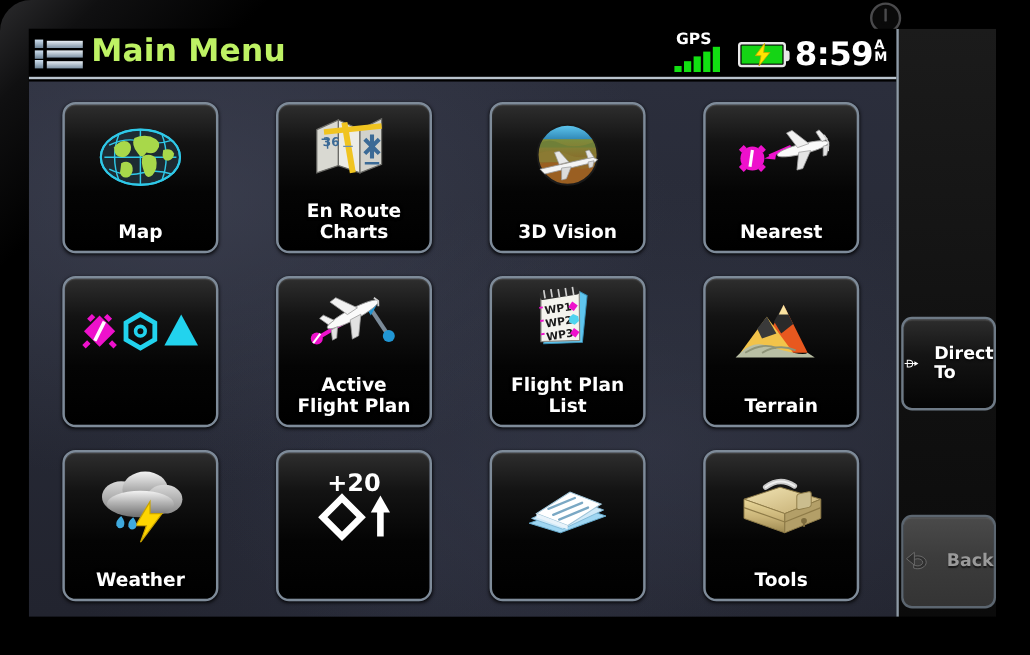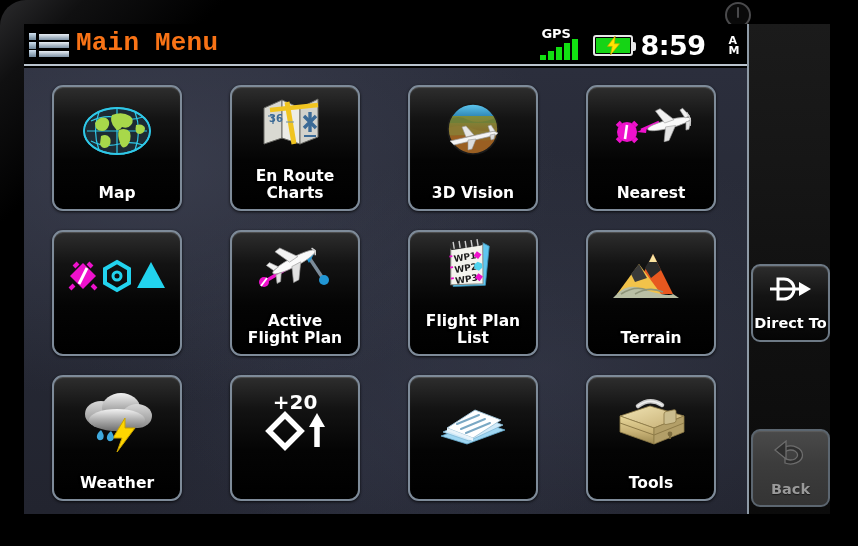--- a/index.html
+++ b/index.html
@@ -65,24 +65,23 @@
     width: 7px; height: 7px;
     background: linear-gradient(180deg,#cfe0ef,#6f8598);
     margin-right: 3px;
   }
   #menu-icon .mbar {
     flex: 1; height: 6px;
     background: linear-gradient(180deg,#e8eef4,#7d91a4);
   }
   #page-title {
     position: absolute; left: 52px; top: 4px;
-    font-size: 26px; font-weight: bold; color: #f97316;
+    font-size: 26px; font-weight: bold; color: #bef264;
     letter-spacing: 0.2px;
     text-shadow: 0 1px 1px #000;
-    font-family: Liberation Mono, monospace;
   }
 
   #status-area {
     position: absolute; right: 8px; top: 2px;
     height: 38px;
     display: flex; align-items: center; gap: 7px; margin-left: 13px;
   }
   #gps-block { position: relative; width: 46px; height: 36px; }
   #gps-label {
     position: absolute; left: 1px; top: 0px;
@@ -112,21 +111,21 @@
     background: #15d415;
   }
   #battery .bolt {
     position: relative; z-index: 2;
     width: 15px; height: 19px;
   }
   #clock {
     font-size: 27px; font-weight: bold; color: #ffffff;
     line-height: 27px; letter-spacing: -0.5px;
     text-shadow: 0 1px 1px #000;
-    display: flex; align-items: center; gap: 22px;
+    display: flex; align-items: flex-start;
   }
   #clock .ampm {
     font-size: 11px; font-weight: bold; line-height: 10px;
     display: flex; flex-direction: column; margin-left: 1px; margin-top: 1px;
   }
 
   
   #main {
     position: absolute; left: 0; top: 44px;
     width: 723px; height: 446px;
@@ -176,21 +175,21 @@
     position: absolute; left: 723px; top: 0;
     width: 83px; height: 490px;
     background: linear-gradient(180deg,#1b1b1b 0%, #121212 50%, #0b0b0b 100%);
     border-left: 2px solid #8e9aa6;
   }
   .side-btn {
     position: absolute; left: 2px;
     width: 79px; height: 78px;
     border-radius: 9px;
     border: 2px solid #6e7a86;
-    display: flex; flex-direction: column;
+    display: flex; flex-direction: row;
     align-items: center; justify-content: center;
     gap: 12px;
   }
   #btn-direct-to {
     top: 240px;
     background: linear-gradient(180deg,#2d2d2d 0%, #141414 40%, #050505 100%);
     box-shadow: inset 0 1px 1px rgba(255,255,255,0.16);
   }
   #btn-back {
     top: 405px;

